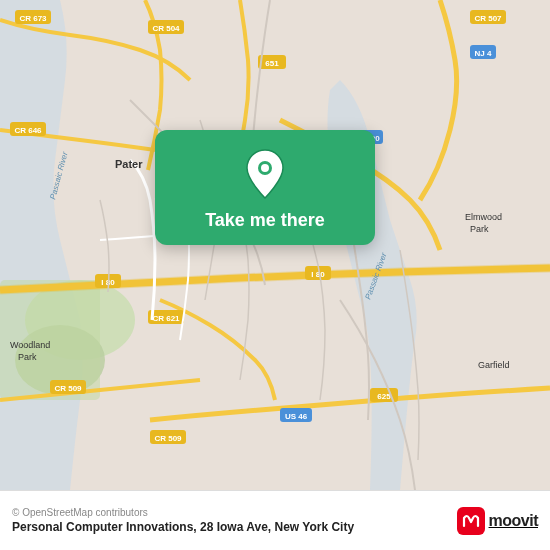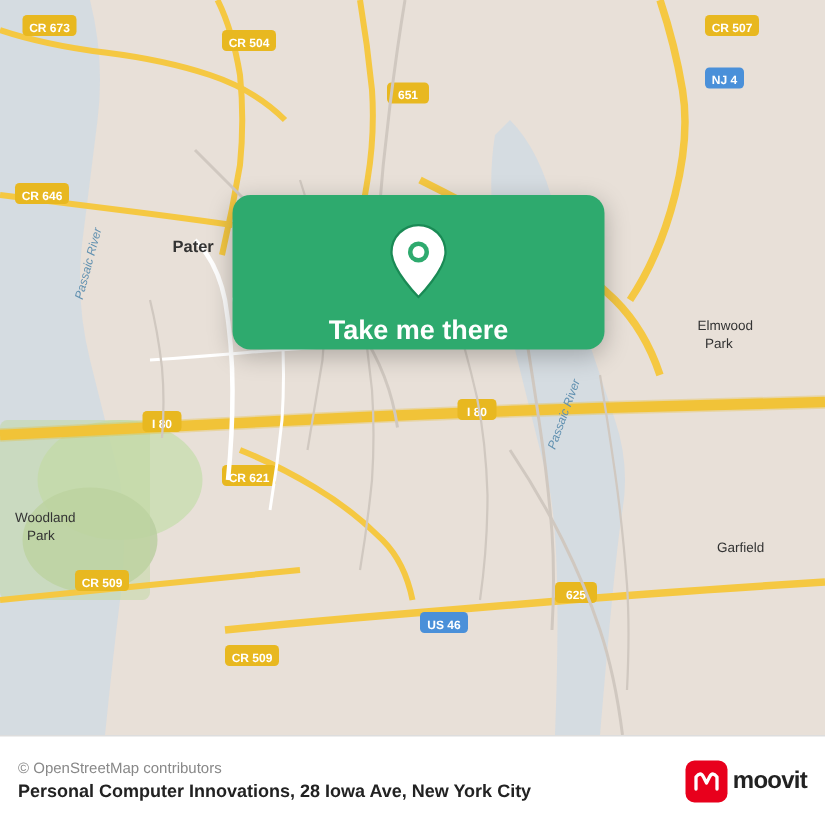--- a/index.html
+++ b/index.html
@@ -23,27 +23,27 @@
     #map-svg {
       width: 100%;
       height: 100%;
     }
 
     
     #overlay-card {
       position: absolute;
       top: 130px;
       left: 155px;
-      width: 248px;
+      width: 220px;
       background: #2eaa6e;
       border-radius: 12px;
       display: flex;
       flex-direction: column;
       align-items: center;
-      padding: 18px 20px 2px 20px;
+      padding: 18px 20px 14px 20px;
       box-shadow: 0 4px 16px rgba(0,0,0,0.25);
       cursor: pointer;
     }
 
     #location-pin-icon {
       width: 44px;
       height: 52px;
       margin-bottom: 10px;
     }
 
@@ -82,20 +82,21 @@
       font-size: 12px;
       font-weight: bold;
       color: #222;
     }
 
     #moovit-logo {
       display: flex;
       align-items: center;
       gap: 4px;
       flex-shrink: 0;
+      text-decoration: underline;
     }
 
     #moovit-icon-badge {
       width: 28px;
       height: 28px;
       background: #e8001c;
       border-radius: 6px;
       display: flex;
       align-items: center;
       justify-content: center;

